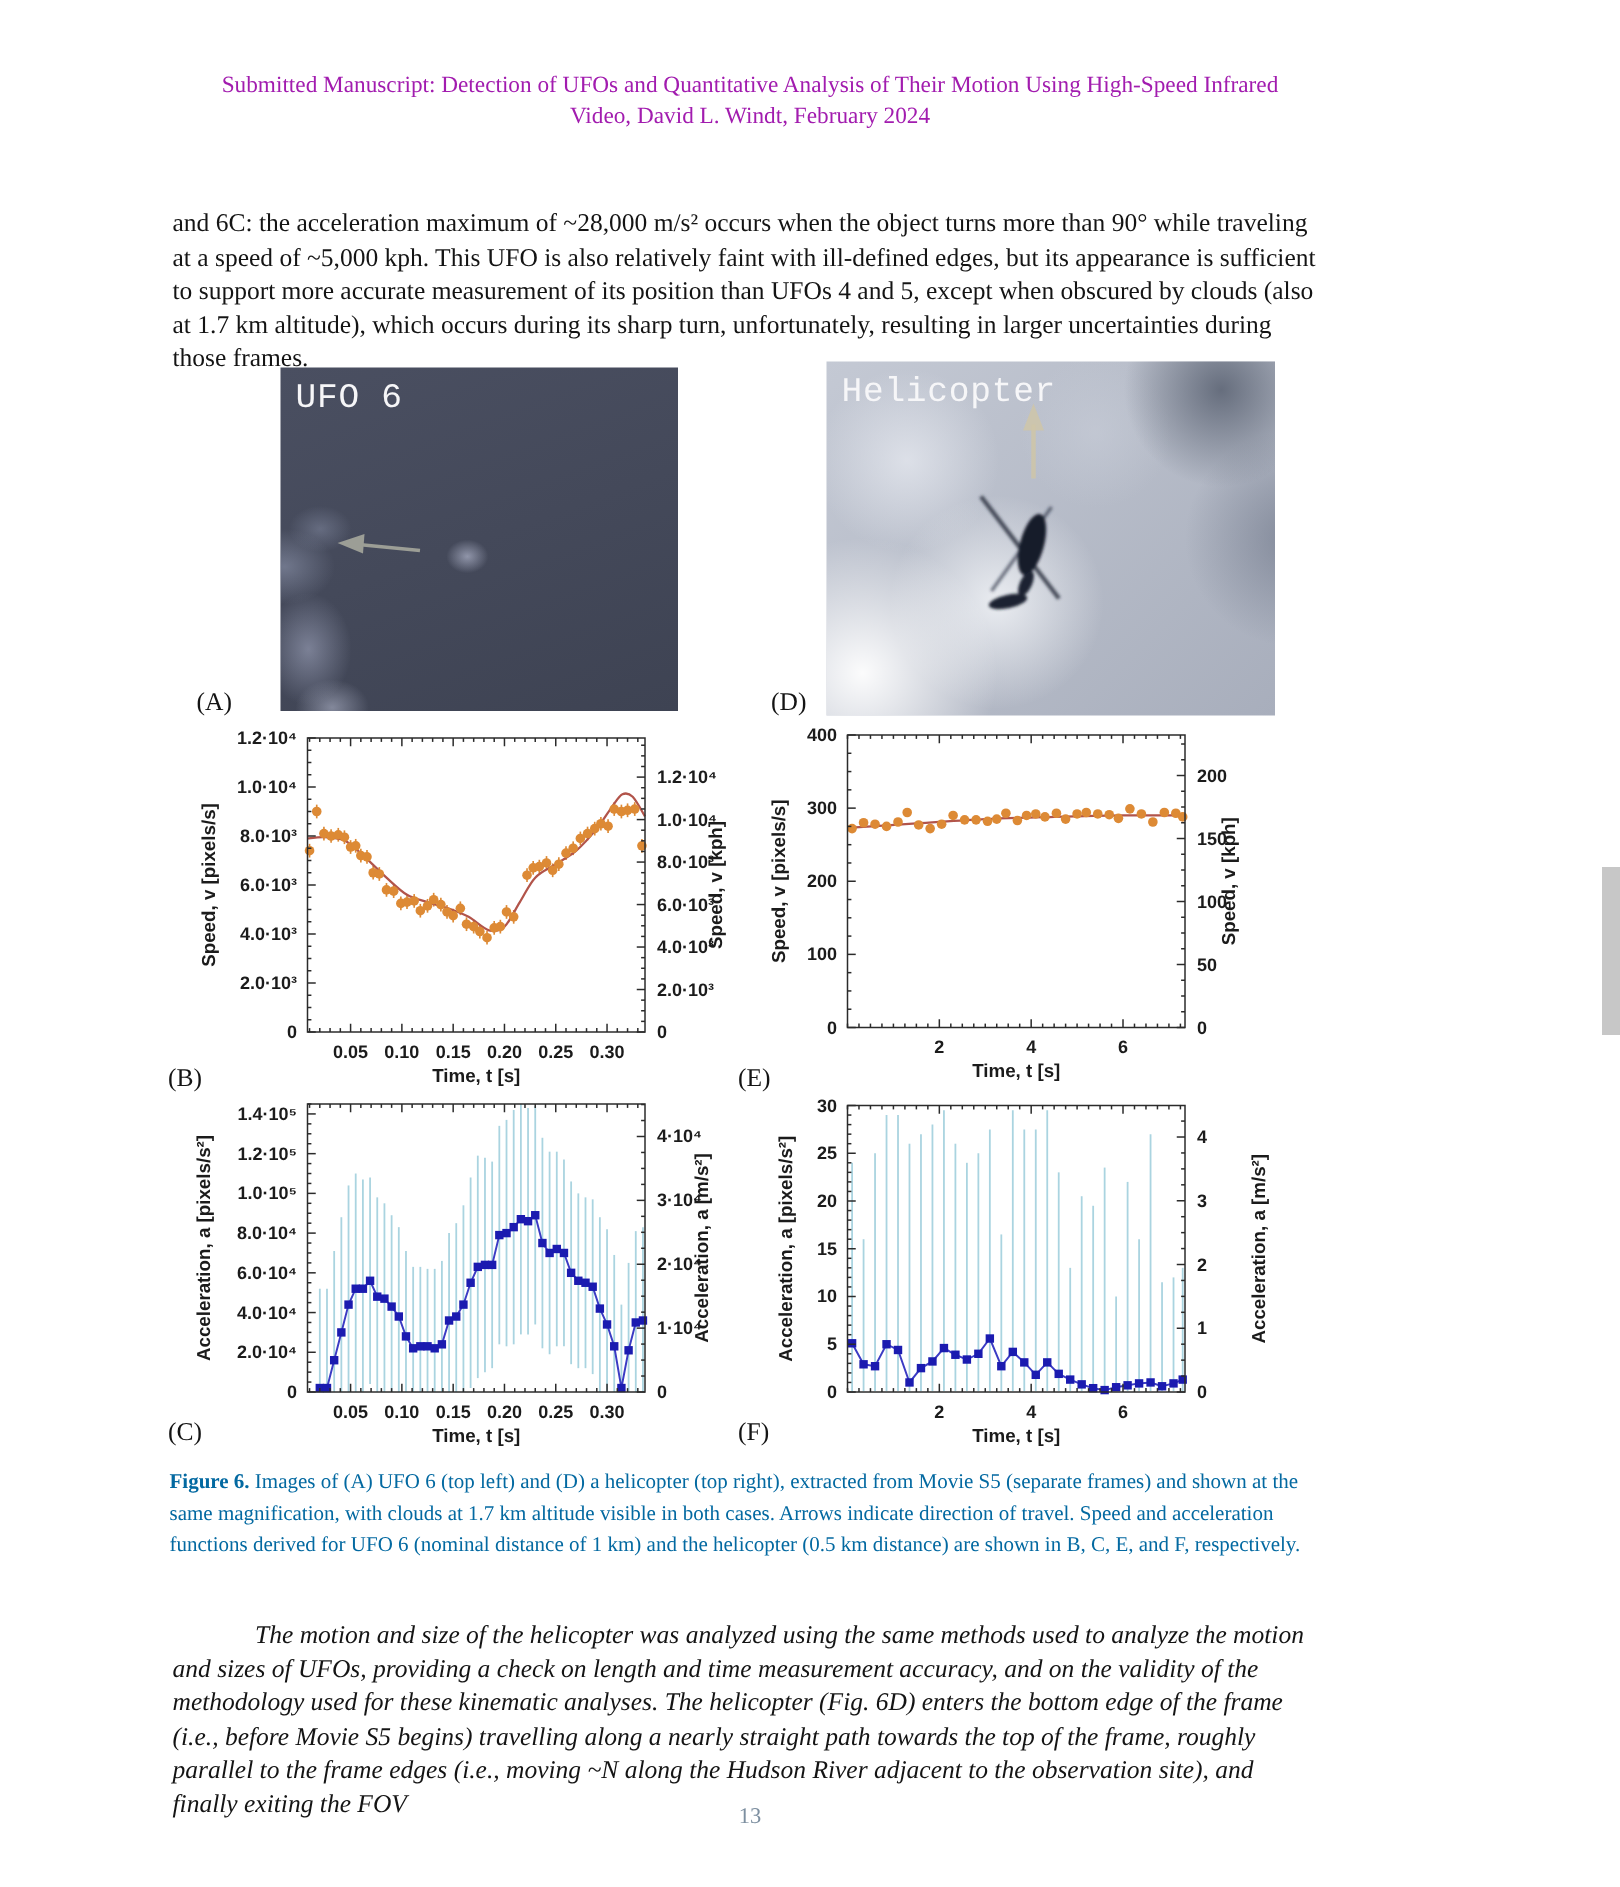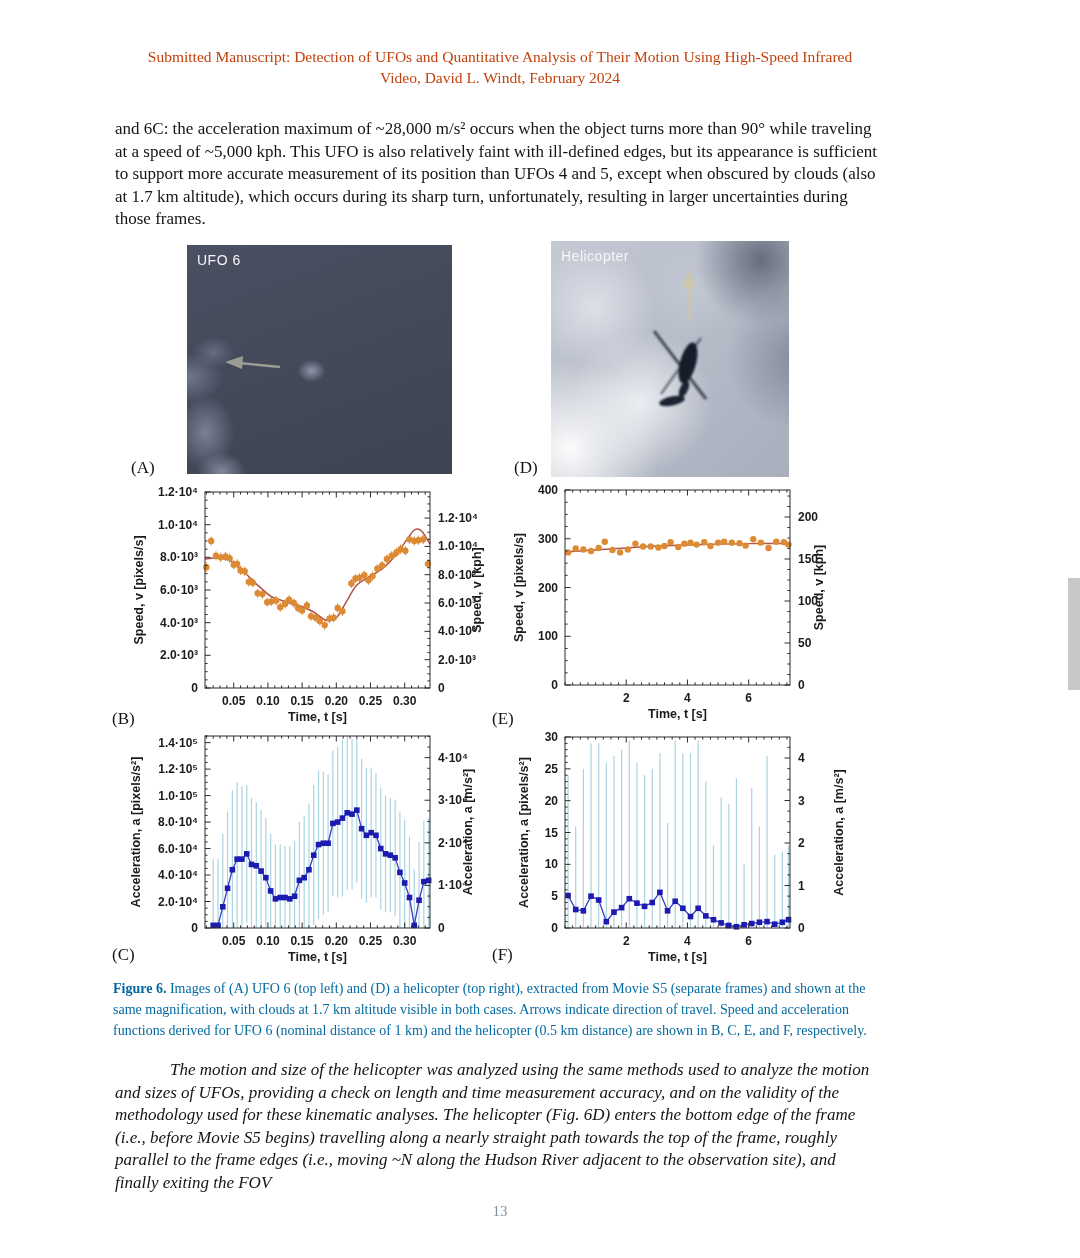--- a/index.html
+++ b/index.html
@@ -1,45 +1,45 @@
 <!DOCTYPE html>
 <html><head>
 <meta charset="utf-8">
 <style>
   html,body{margin:0;padding:0;background:#ffffff;}
   .page{position:relative;width:1080px;height:1258px;background:#ffffff;overflow:hidden;
         font-family:"Liberation Serif",serif;color:#1a1a1a;}
   .abs{position:absolute;}
-  .header{top:46px;left:115px;width:770px;text-align:center;font-size:15.5px;line-height:21px;color:#c2410c;}
-  .para{font-size:17px;line-height:22.5px;text-align:left;color:#141414;}
+  .header{top:46px;left:115px;width:770px;text-align:center;font-size:15.5px;line-height:21px;color:#a21caf;}
+  .para{font-size:17px;line-height:22.5px;text-align:left;color:#141414;margin-top:20px;}
   .p1{top:118px;left:115px;width:768px;}
   .p2{top:1059px;left:115px;width:768px;font-style:italic;}
   .p2 .indent{display:inline-block;width:55px;}
   .caption{top:979px;left:113px;width:772px;font-size:14px;line-height:20.8px;color:#0369a1;}
   .panel{font-size:17px;color:#141414;}
   .figimg{overflow:hidden;}
   .img-a{left:187px;top:245px;width:265px;height:229px;
     background:
       radial-gradient(ellipse 20px 16px at 47% 55%, rgba(185,190,212,.65), rgba(185,190,212,0) 70%),
       radial-gradient(ellipse 48px 36px at 1% 58%, rgba(148,156,180,.55), rgba(148,156,180,0) 70%),
       radial-gradient(ellipse 40px 52px at 7% 82%, rgba(160,166,190,.6), rgba(160,166,190,0) 72%),
       radial-gradient(ellipse 34px 26px at 13% 99%, rgba(175,180,200,.6), rgba(175,180,200,0) 72%),
       radial-gradient(ellipse 30px 22px at 10% 47%, rgba(140,148,172,.45), rgba(140,148,172,0) 70%),
       linear-gradient(160deg,#4a4f61,#3e4353);}
-  .img-d{left:551px;top:241px;width:238px;height:236px;
+  .img-d{left:551px;top:241px;width:299px;height:236px;
     background:
       radial-gradient(circle 90px at 88% 8%, rgba(88,96,112,.85), rgba(88,96,112,0) 72%),
       radial-gradient(circle 100px at 104% 50%, rgba(108,116,134,.65), rgba(108,116,134,0) 72%),
       radial-gradient(circle 120px at 8% 88%, rgba(255,255,255,.95), rgba(255,255,255,0) 75%),
       radial-gradient(circle 95px at 38% 68%, rgba(243,245,248,.85), rgba(243,245,248,0) 75%),
       radial-gradient(circle 85px at 18% 28%, rgba(228,231,238,.8), rgba(228,231,238,0) 72%),
       radial-gradient(circle 70px at 60% 20%, rgba(200,205,216,.6), rgba(200,205,216,0) 72%),
       linear-gradient(135deg,#c4c9d4,#a8aebc);}
   .img-label{position:absolute;top:7px;left:10px;color:#f6f6f8;
-    font-family:Liberation Sans, sans-serif;font-size:14px;letter-spacing:.5px;}
+    font-family:Liberation Mono, monospace;font-size:23px;letter-spacing:.5px;}
   .chart{position:absolute;overflow:visible;}
   .pagenum{top:1203px;left:115px;width:770px;text-align:center;font-size:15px;color:#7d8fa0;}
   .scrollthumb{right:0;top:578px;width:12px;height:112px;background:#c7c7c7;}
   svg text{font-family:"Liberation Sans","DejaVu Sans",sans-serif;}
 </style>
 </head>
 <body>
 
 <div class="page">
 

